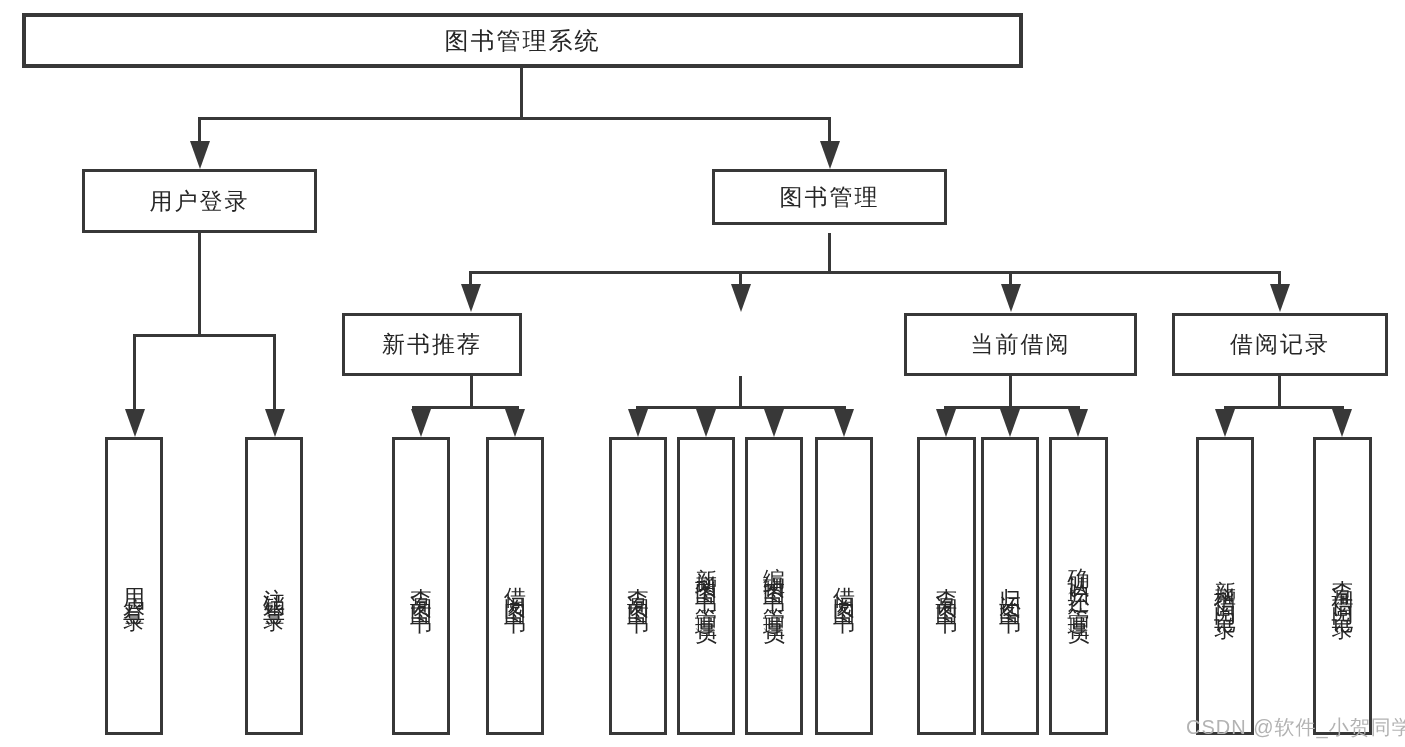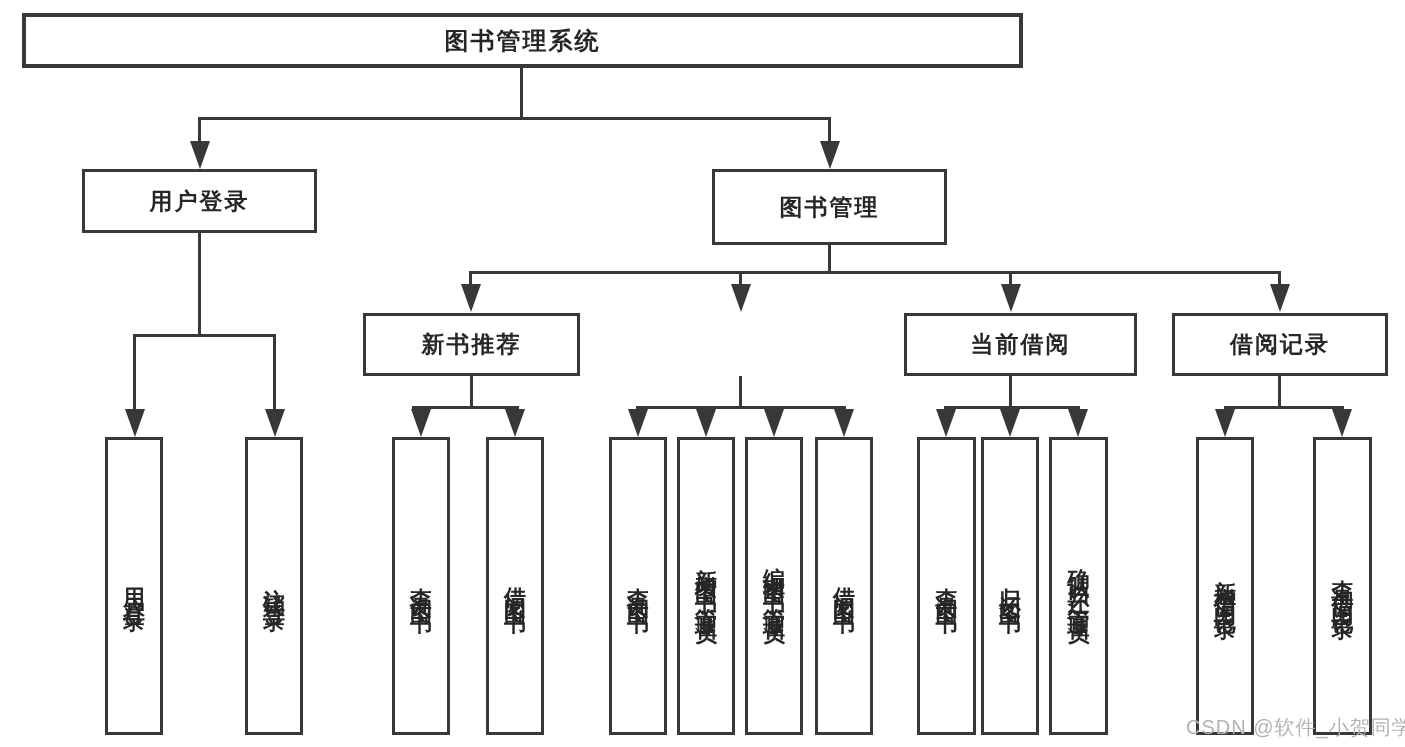--- a/index.html
+++ b/index.html
@@ -3,21 +3,21 @@
 <meta charset="utf-8">
 <style>
   html,body{margin:0;padding:0;background:#ffffff;}
   #stage{
     position:relative;width:1405px;height:747px;background:#ffffff;overflow:hidden;
     font-family:"Liberation Sans","DejaVu Sans",sans-serif;
   }
   .box{
     position:absolute;box-sizing:border-box;background:#ffffff;
     border:3px solid #383838;display:flex;align-items:center;justify-content:center;
-    font-size:23px;letter-spacing:2px;color:#262626;z-index:2;font-weight:bold;
+    font-size:23px;letter-spacing:2px;color:#262626;z-index:2;
   }
   .box.root{border-width:4px;font-size:24px;}
   .box.leaf{font-size:22px;}
   .leaf .vtxt{
     writing-mode:vertical-rl;text-orientation:mixed;
     letter-spacing:8px;line-height:1;white-space:nowrap;
   }
   .h,.v{position:absolute;background:#383838;z-index:1;}
   .h{height:3px;}
   .v{width:3px;}
@@ -37,25 +37,25 @@
 <div id="stage">
 
   <div class="box root" style="left:22px;top:13px;width:1001px;height:55px">
     <span>图书管理系统</span>
   </div>
 
   <div class="box" style="left:82px;top:169px;width:235px;height:64px">
     <span>用户登录</span>
   </div>
 
-  <div class="box" style="left:712px;top:169px;width:235px;height:76px">
+  <div class="box" style="left:712px;top:169px;width:235px;height:56px">
     <span>图书管理</span>
   </div>
 
-  <div class="box" style="left:363px;top:313px;width:217px;height:63px">
+  <div class="box" style="left:342px;top:313px;width:180px;height:63px">
     <span>新书推荐</span>
   </div>
 
 
   <div class="box" style="left:904px;top:313px;width:233px;height:63px">
     <span>当前借阅</span>
   </div>
 
   <div class="box" style="left:1172px;top:313px;width:216px;height:63px">
     <span>借阅记录</span>

